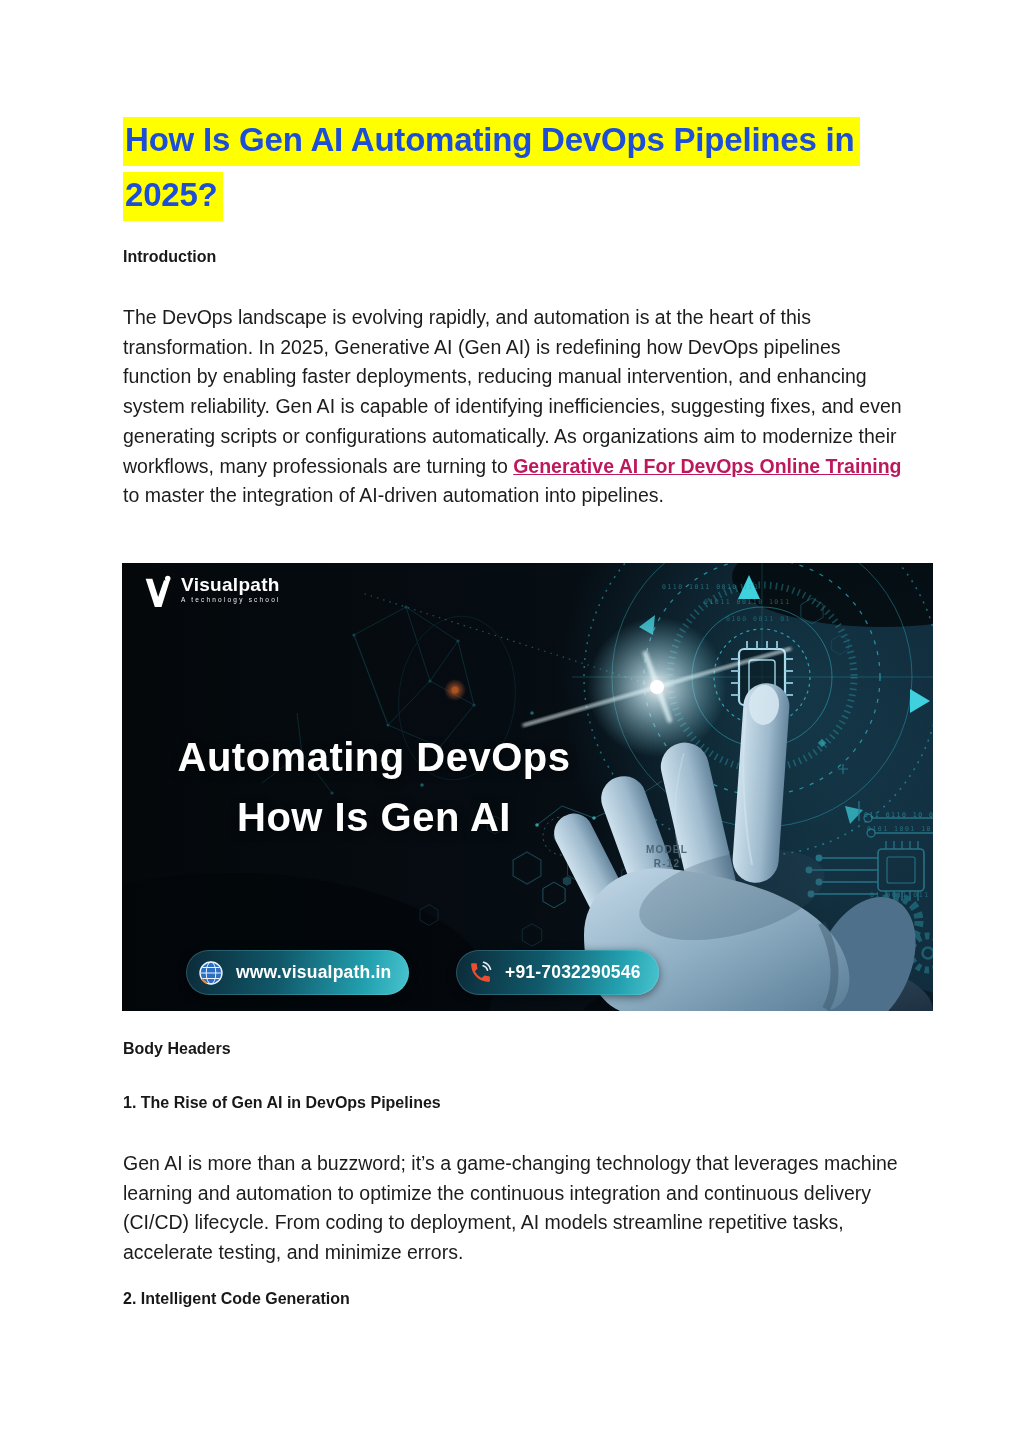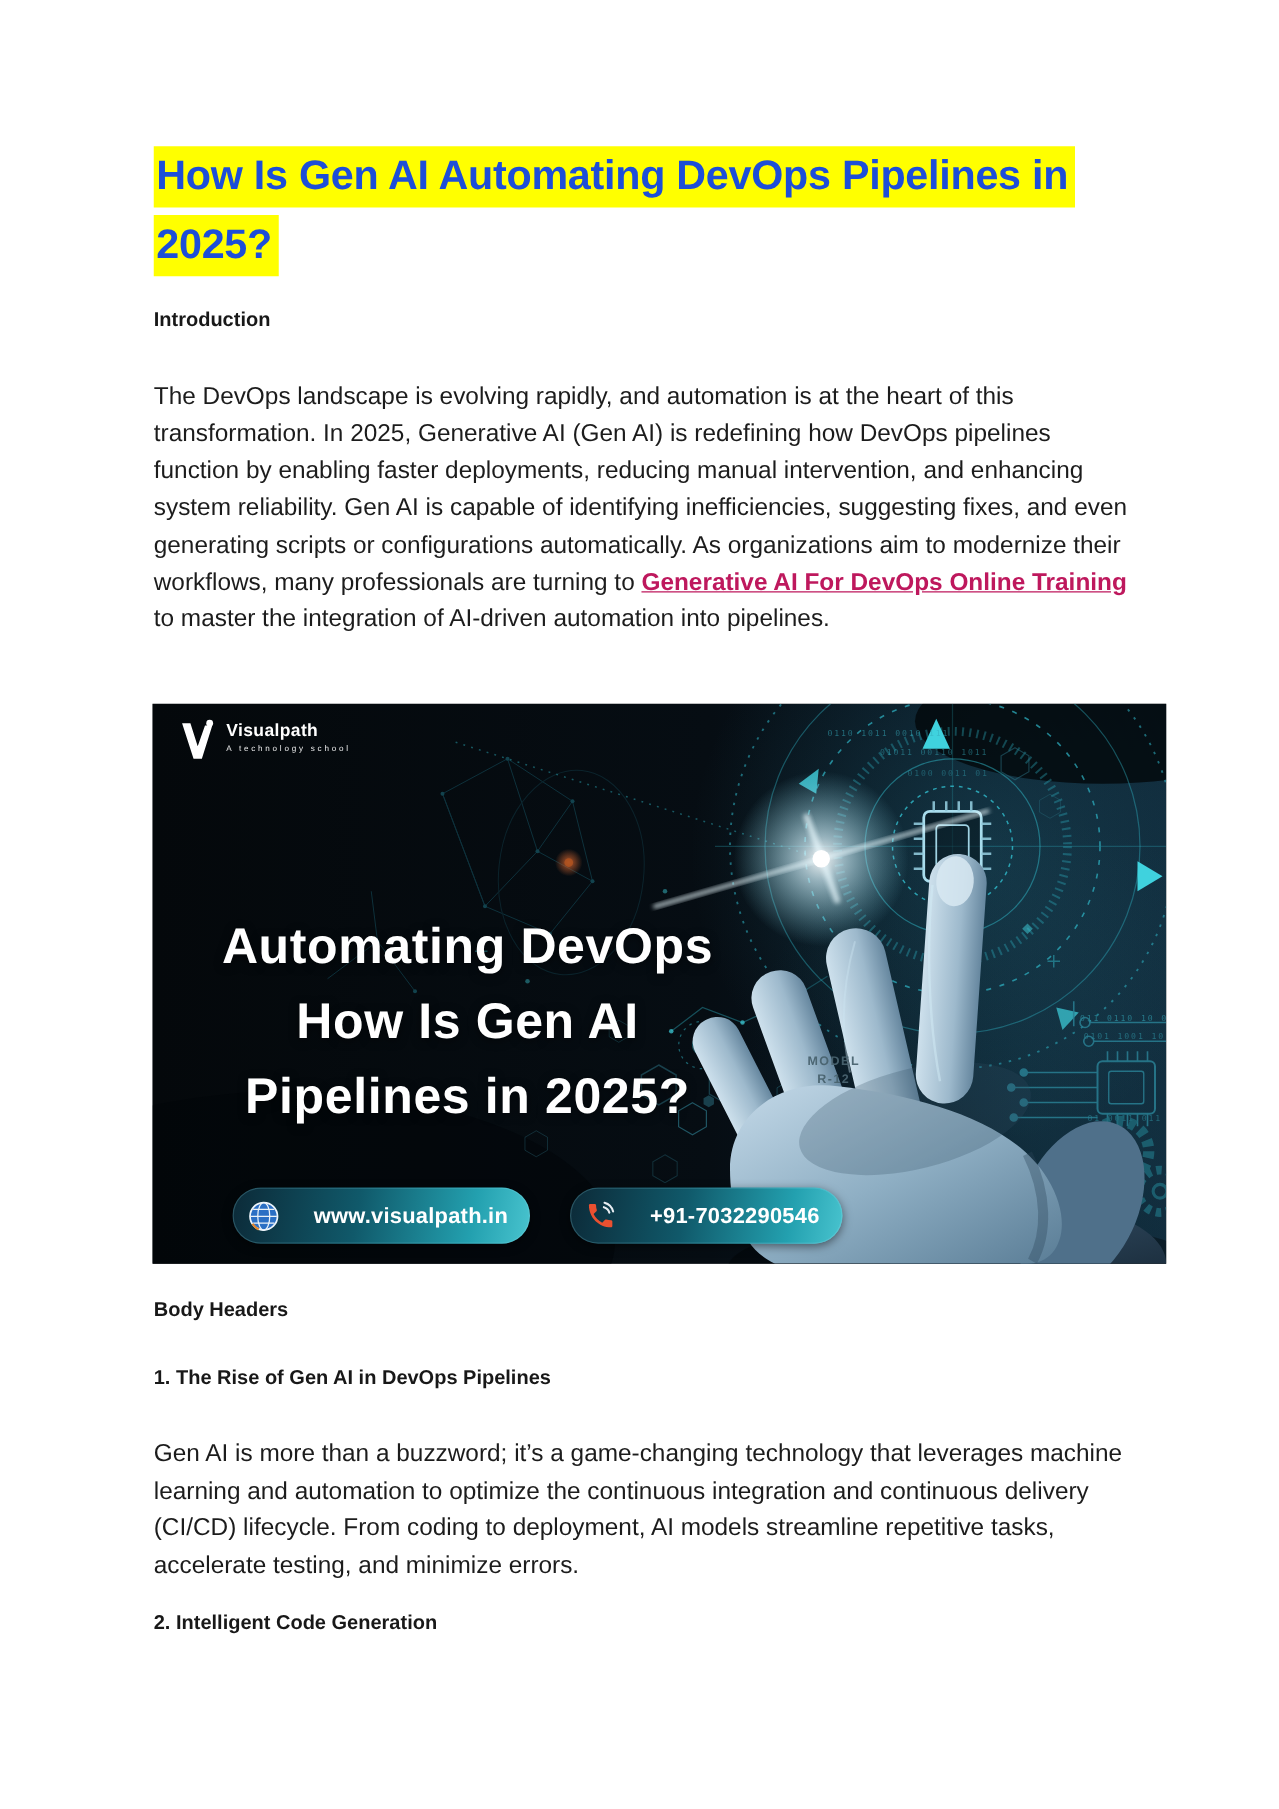--- a/index.html
+++ b/index.html
@@ -14,33 +14,33 @@
   .doc-p  { position:absolute; left:123px; width:784px; font-size:19.5px; line-height:29.7px; color:#1c1c1c; }
   .doc-link { color:#be185d; font-weight:bold; text-decoration:underline; cursor:pointer; }
 
   
   #banner { position:absolute; left:122px; top:563px; width:811px; height:448px;
             background:#05090c; overflow:hidden; }
   #banner .art { position:absolute; left:0; top:0; }
 
   .logo { position:absolute; left:22px; top:12px; display:flex; align-items:flex-start; gap:7px; color:#ffffff; }
   .logo-text { display:flex; flex-direction:column; }
-  .logo-text .brand { font-size:14px; font-weight:bold; letter-spacing:.3px; line-height:19px; }
+  .logo-text .brand { font-size:19px; font-weight:bold; letter-spacing:.3px; line-height:19px; }
   .logo-text .tagline { font-size:6.5px; letter-spacing:2.2px; opacity:.92; margin-top:2px; white-space:nowrap; }
 
   .banner-headline { position:absolute; left:8px; top:164px; width:488px; text-align:center;
                      color:#ffffff; font-size:40px; line-height:60px; font-weight:bold; letter-spacing:.5px;
                      text-shadow:0 2px 8px rgba(0,0,0,.55); }
 
   .model-label { position:absolute; left:505px; top:280px; width:80px; text-align:center;
                  font-size:10px; line-height:13.5px; font-weight:bold; color:#49636f;
                  letter-spacing:1.2px; opacity:.95; }
 
   .pill { position:absolute; top:387px; height:45px; border-radius:23px; display:flex; align-items:center;
-          gap:27px; padding:0 18px 0 12px; cursor:pointer;
+          gap:12px; padding:0 18px 0 12px; cursor:pointer;
           background:linear-gradient(100deg,#0c2a38 0%,#10596a 42%,#23a0af 80%,#49c4cf 100%);
           color:#ffffff; font-size:17.5px; font-weight:bold; letter-spacing:.2px;
           box-shadow: inset 0 0 0 1px rgba(140,225,235,.22), 0 2px 8px rgba(0,0,0,.5); }
   #pill-web { left:64px; }
   #pill-phone { left:334px; }
   .pill .icon { flex:0 0 auto; display:block; }
 </style>
 </head>
 <body>
 
@@ -246,21 +246,20 @@
       </svg>
       <div class="logo-text">
         <div class="brand">Visualpath</div>
         <div class="tagline">A technology school</div>
       </div>
     </div>
 
     <div class="banner-headline">
       <div>Automating DevOps</div>
       <div>How Is Gen AI</div>
-      <div>Pipelines in 2025?</div>
     </div>
 
     <div class="model-label">
       <div>MODEL</div>
       <div>R-12</div>
     </div>
 
     <div class="pill" id="pill-web">
       <svg class="icon" width="26" height="26" viewBox="0 0 26 26">
         <circle cx="13" cy="13" r="11" fill="#2a6fc4" stroke="#eef5fb" stroke-width="1.4"></circle>

